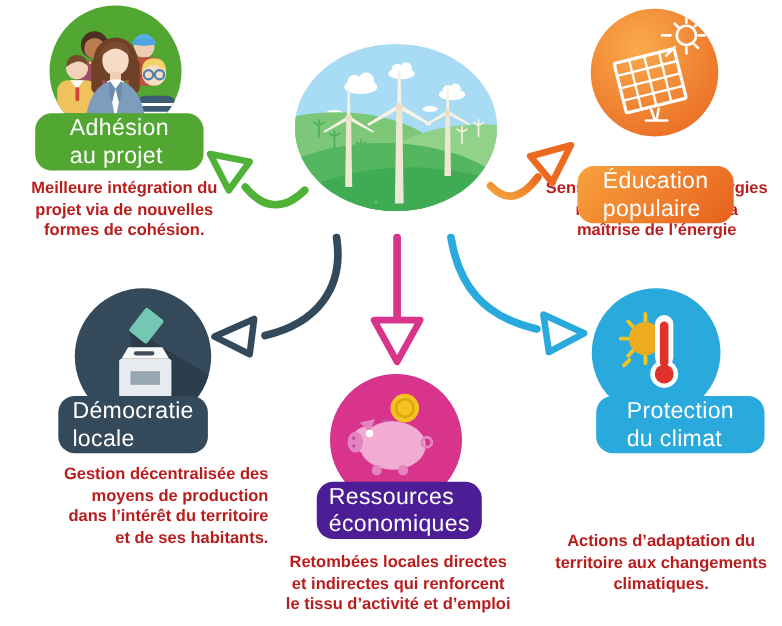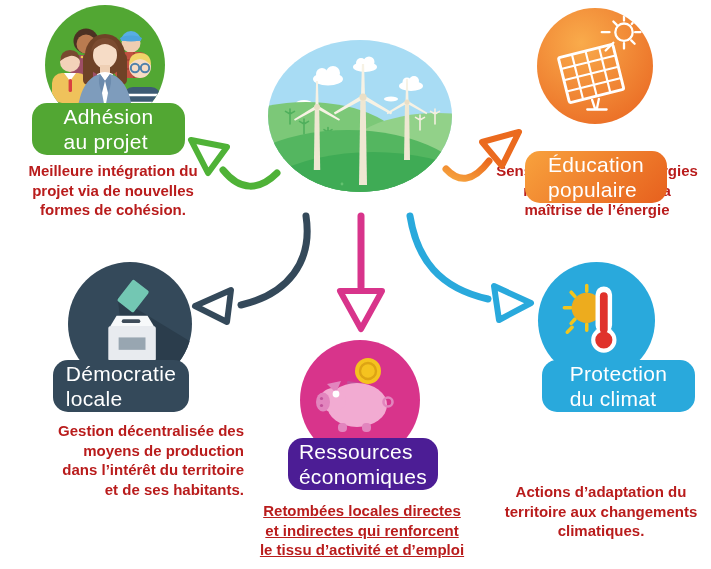--- a/index.html
+++ b/index.html
@@ -24,21 +24,21 @@
                background:linear-gradient(135deg,#F8A23D,#E7601E);margin-top:48px;}
   .l-democratie{left:53px;top:360px;width:136px;height:52px;background:#34495A;}
   .l-ressources{left:288px;top:438px;width:150px;height:52px;background:#4c1d95;}
   .l-climat{left:527px;top:360px;width:153px;height:52px;background:#29A9DC;margin-left:15px;}
 
   .ndesc{position:absolute;text-align:center;white-space:pre-line;color:#b91c1c;
          font:700 15px/19.5px "Liberation Sans", sans-serif;z-index:1;}
   .d-adhesion{left:3px;top:161px;width:220px;}
   .d-education{left:483px;top:161px;width:228px;}
   .d-democratie{left:14px;top:421px;width:230px;text-align:right;}
-  .d-ressources{left:243px;top:501px;width:238px;text-decoration:underline;}
+  .d-ressources{left:243px;top:501px;width:238px;}
   .d-climat{left:491px;top:437px;width:220px;margin-top:45px;}
 
   .center-circle{position:absolute;left:264px;top:36px;width:192px;height:160px;
                  background:#fff;border-radius:50%;z-index:3;}
   .center-ill{position:absolute;left:4px;top:4px;width:184px;height:152px;
               border-radius:50%;overflow:hidden;}
   .center-pill{position:absolute;left:266px;top:186px;width:192px;height:31px;
                box-sizing:border-box;background:#3BAD5B;border:3px solid #fff;
                border-radius:17px;color:#fff;display:flex;align-items:center;
                justify-content:center;font:400 17px/1 "Liberation Sans", sans-serif;

